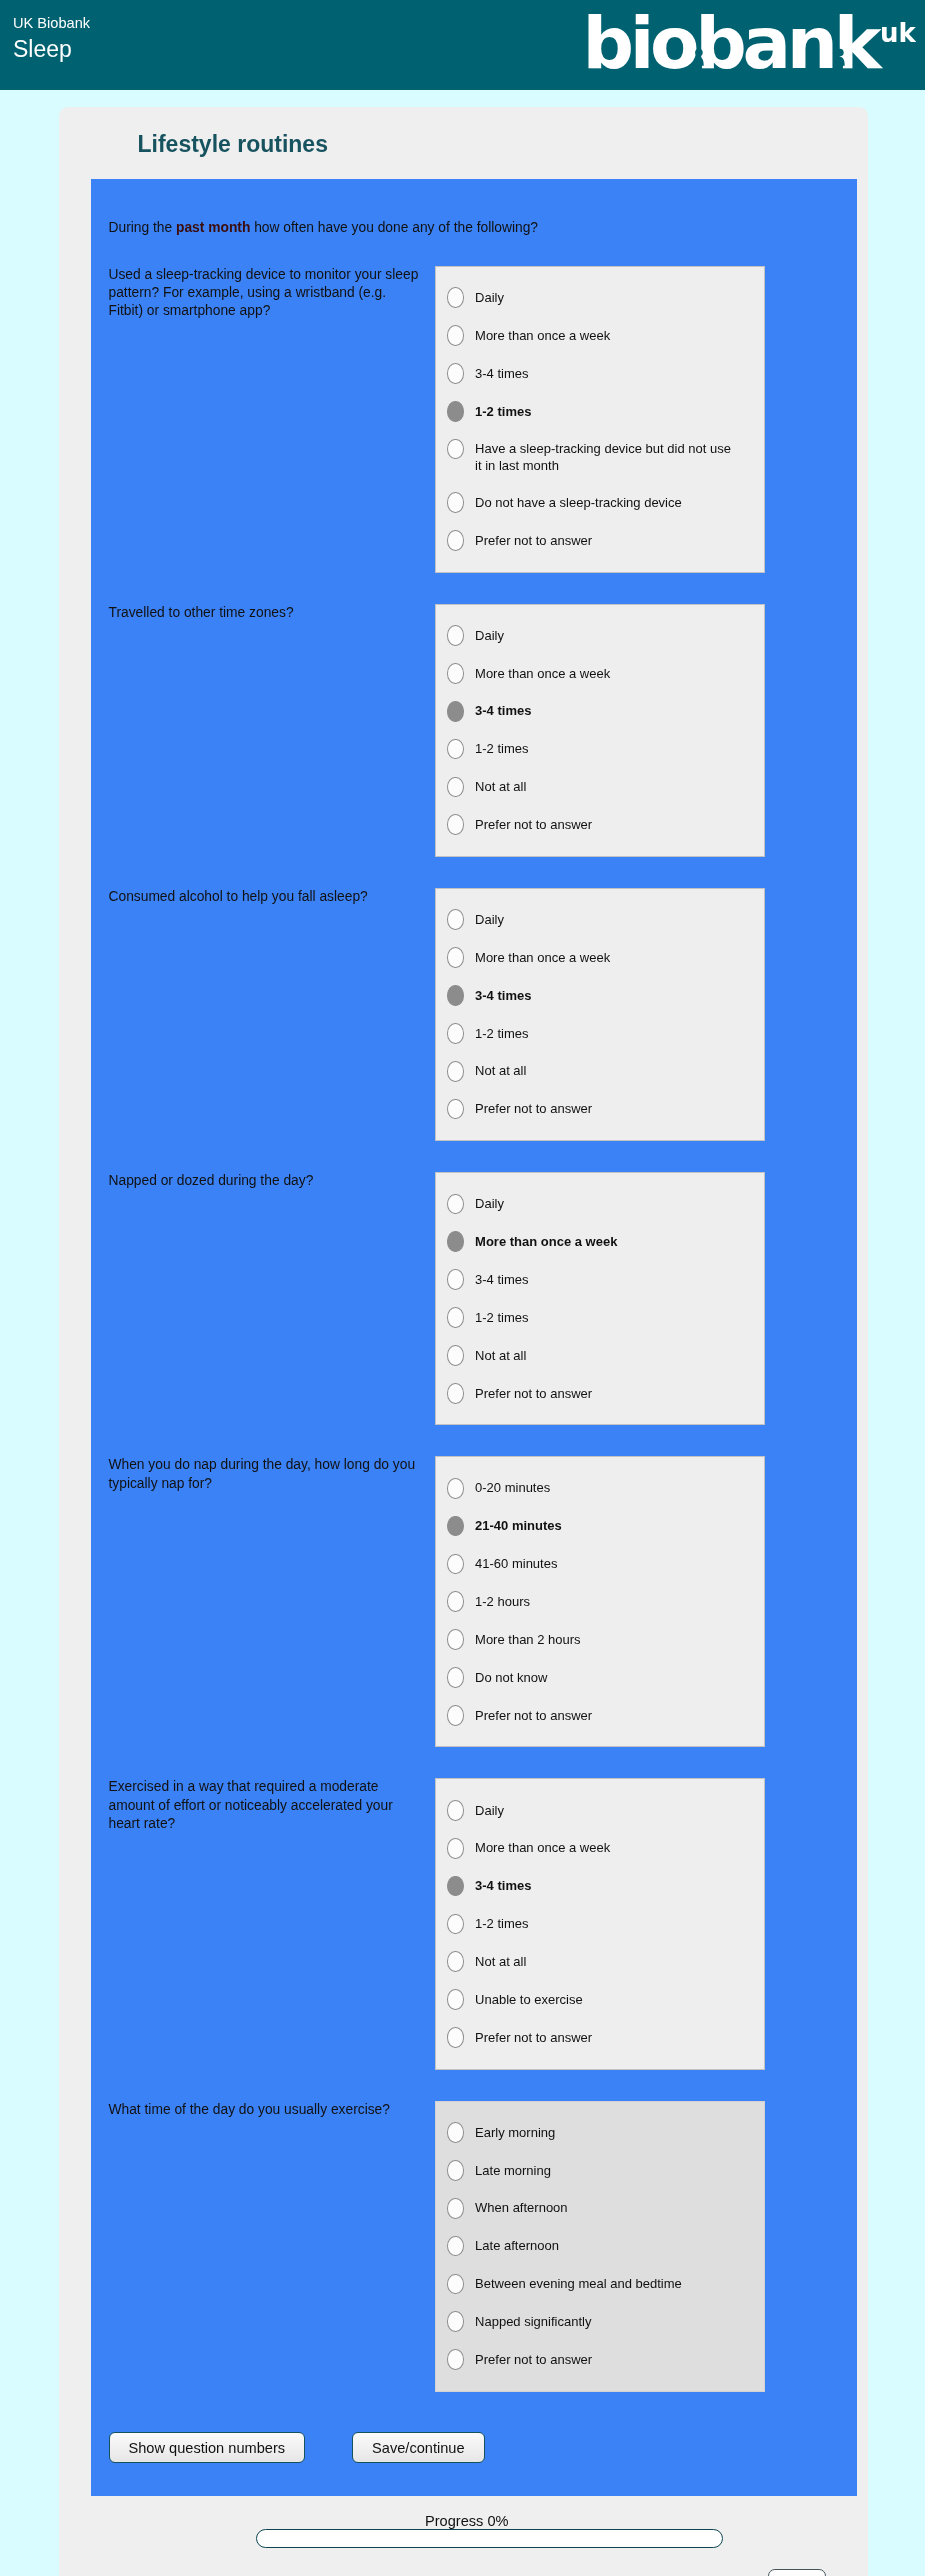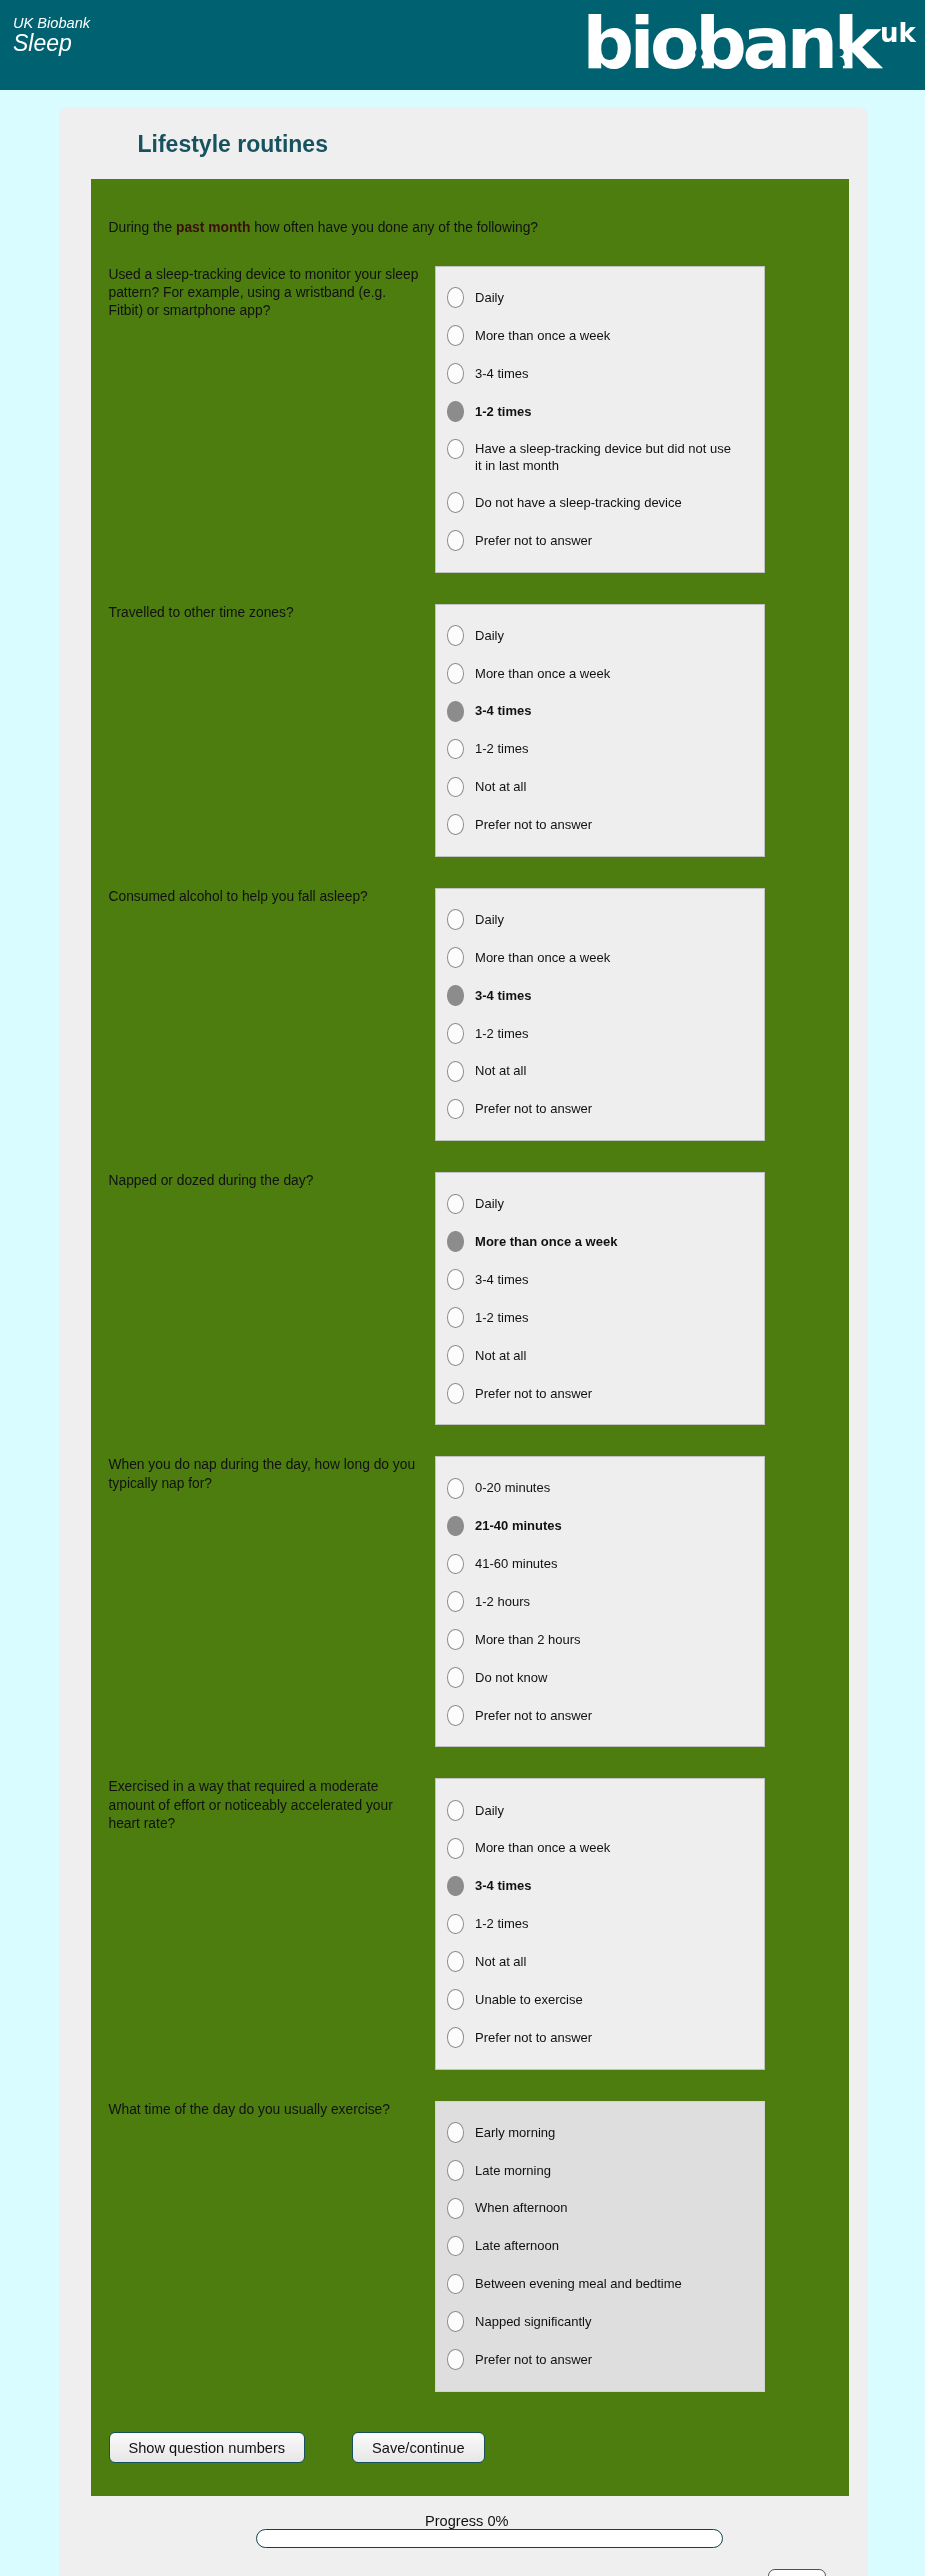--- a/index.html
+++ b/index.html
@@ -10,23 +10,23 @@
     color:#111;
   }
   
   .header{
     height:90px;
     background:#006270;
     display:flex;
     justify-content:space-between;
     overflow:hidden;
   }
-  .header-left{padding:14.6px 0 0 13px;color:#fff;font-style:italic;}
+  .header-left{padding:14.6px 0 0 13px;color:#fff;}
   .header-org{font-size:14.6px;line-height:1.1;}
-  .header-app{font-size:23px;line-height:1.1;}
+  .header-app{font-size:23px;line-height:1.1;margin-top:6px;}
   .logo{
     position:relative;
     color:#fff;
     font-family:"DejaVu Sans", sans-serif;
     font-weight:bold;
     font-size:72px;
     line-height:86px;
     letter-spacing:-4.3px;
     padding-right:10.3px;
     white-space:nowrap;
@@ -50,24 +50,24 @@
     border-radius:8.6px;
     padding-bottom:20.7px;
   }
   .card-title{
     color:#17525f;
     font-size:23px;
     font-weight:bold;
     padding:24px 0 20.7px 79px;
   }
   .panel{
-    background:#4d7c0f;
+    background:#3b82f6;
     width:722px;
     margin-left:32px;
-    padding:41px 18px 33px 18px;
+    padding:41px 26px 33px 18px;
   }
   .intro{font-size:13.8px;color:#111;}
   .intro-bold{font-weight:bold;color:#3b0d0d;}
   
   .q-row{display:flex;margin-top:31px;align-items:flex-start;}
   .q-text{
     width:326px;
     padding-right:15.5px;
     box-sizing:border-box;
     font-size:13.8px;

